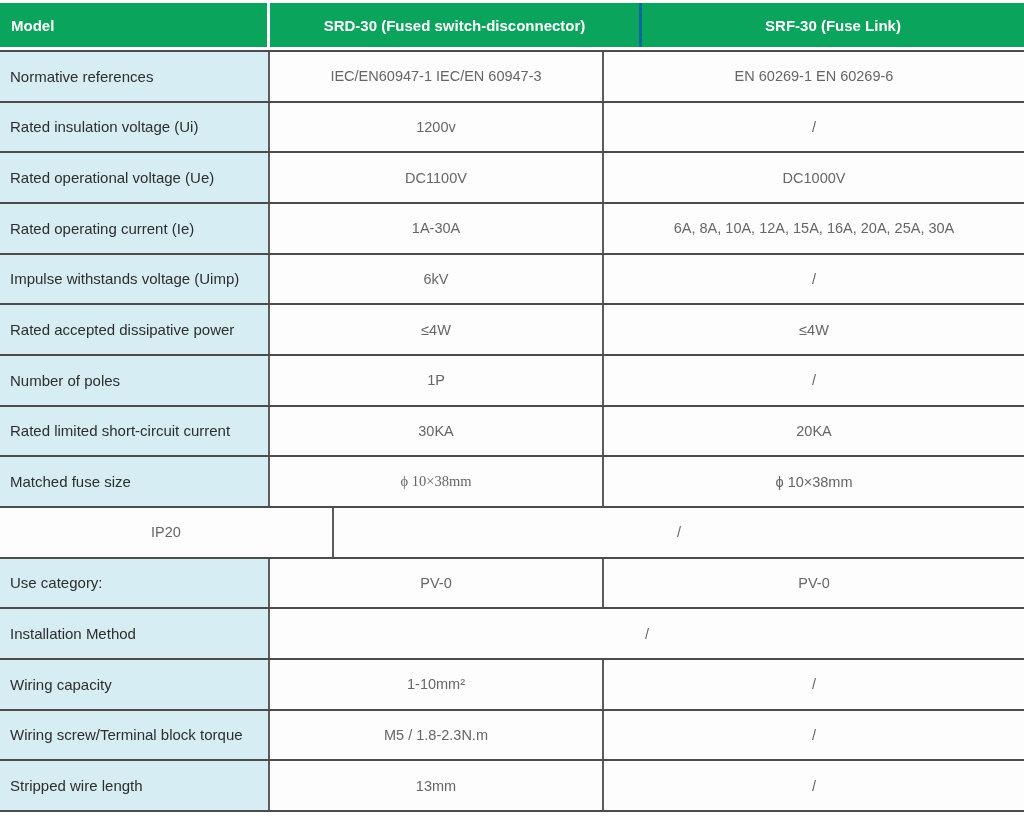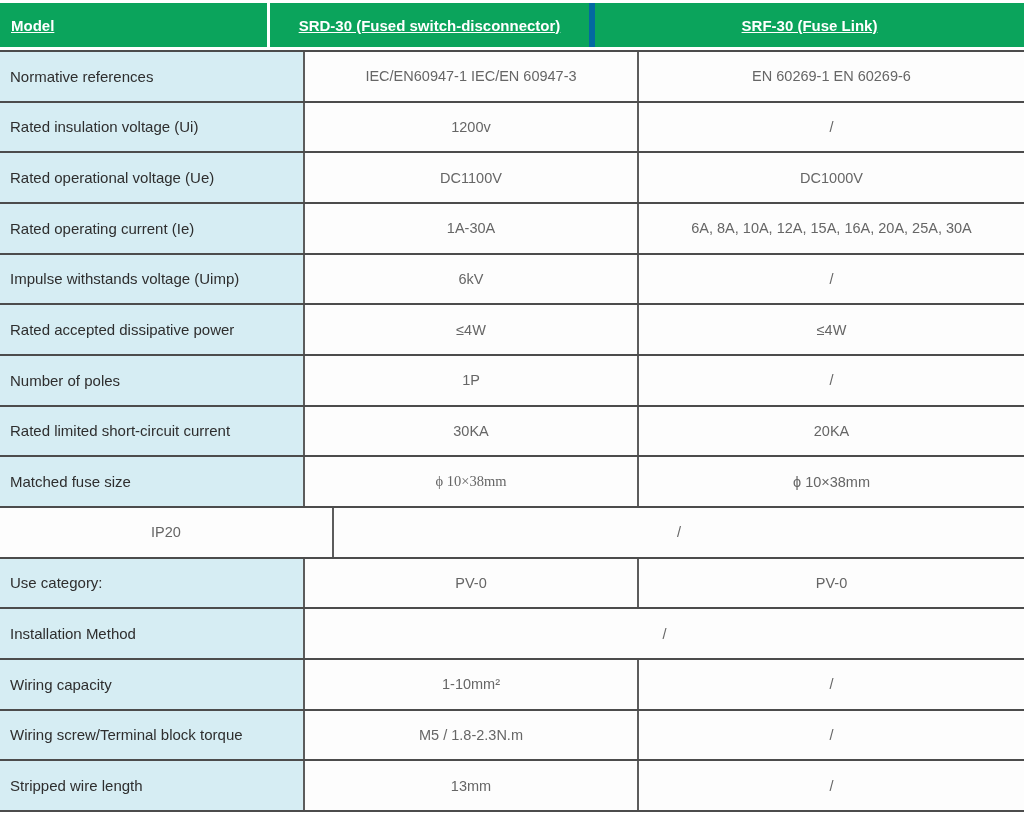--- a/index.html
+++ b/index.html
@@ -23,31 +23,30 @@
   }
   .header-cell {
     box-sizing: border-box;
     background: var(--green, #0ba45c);
     color: #ffffff;
     font-weight: bold;
     font-size: 15px;
     display: flex;
     align-items: center;
     justify-content: center;
-    text-decoration: underline;
   }
   .header-cell.model {
     width: 270px;
     justify-content: flex-start;
     padding-left: 11px;
     border-right: 3px solid #ffffff;
   }
   .header-cell.srd {
-    width: 325px;
-    border-right: 6px solid #0369a1;
+    width: 372px;
+    border-right: 3px solid #0369a1;
   }
   .header-cell.srf {
     flex: 1;
   }
   
   .table-body {
     margin-top: 3px;
     border-top: 2px solid #4c4c4c;
   }
   .t-row {
@@ -56,21 +55,21 @@
     height: 50.667px;
     border-bottom: 2px solid #4c4c4c;
     background: #fdfdfd;
   }
   .cell {
     box-sizing: border-box;
     display: flex;
     align-items: center;
   }
   .cell.label {
-    width: 305px;
+    width: 270px;
     background: var(--blue, #d6edf3);
     padding-left: 10px;
     padding-right: 16px;
     color: #2e2e2e;
     font-size: 15px;
     border-right: 2px solid #5c5c5c;
   }
   .cell.val {
     justify-content: center;
     color: #666666;

